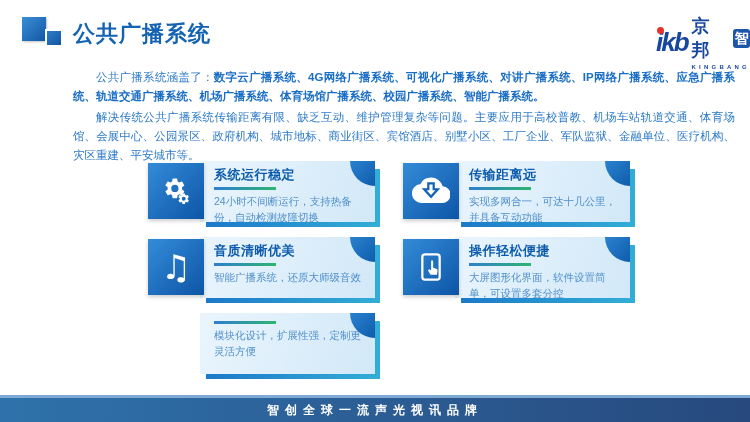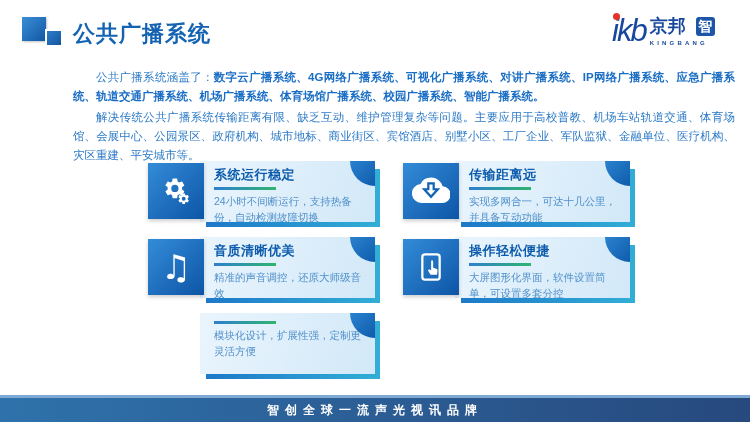--- a/index.html
+++ b/index.html
@@ -10,22 +10,22 @@
   
   .sq-big { position:absolute; left:22px; top:17px; width:24px; height:24px;
     background:linear-gradient(135deg,#3a8fd5,#1256a5); box-shadow:1px 1px 2px rgba(0,0,0,.25); }
   .sq-small { position:absolute; left:47px; top:31px; width:14px; height:14px;
     background:linear-gradient(135deg,#2d7ec8,#14559f); outline:2px solid #fff; }
   .page-title { position:absolute; left:73px; top:19px; font-size:22px; font-weight:bold;
     color:#1463b2; letter-spacing:1px; }
 
   
   .logo { position:absolute; left:612px; top:14px; display:flex; align-items:center; }
-  .logo-mark { position:relative; font-size:31px; font-weight:400; font-style:italic;
-    color:#17479e; letter-spacing:-2px; line-height:1; padding-right:4px; }
+  .logo-mark { position:relative; font-size:26px; font-weight:700; font-style:italic;
+    color:#17479e; letter-spacing:-2px; line-height:1; padding-right:4px;margin-left:44px; }
   .logo-dot { position:absolute; left:1px; top:-2px; width:7px; height:7px; border-radius:50%;
     background:#e6332a; }
   .logo-cn { font-size:18px; font-weight:bold; color:#17479e; display:flex; align-items:center; gap:9px; }
   .logo-zhi { display:inline-block; width:19px; height:19px; line-height:19px; text-align:center;
     background:#1d55a8; color:#fff; border-radius:3px; font-size:14px; margin-left:1px; }
   .logo-en { font-size:6px; letter-spacing:3.2px; color:#17479e; margin-top:2px; font-weight:bold; }
 
   
   .intro { position:absolute; left:45px; top:68px; width:662px; font-size:11.5px;
     line-height:19px; color:#2c7ac6; text-align:justify;margin-left:28px; }
@@ -120,21 +120,21 @@
         </svg>
       </div>
     </div>
 
     <div class="card">
       <div class="card-back"></div>
       <div class="card-panel">
         <div class="card-corner"></div>
         <div class="card-title">音质清晰优美</div>
         <div class="card-underline"></div>
-        <div class="card-desc">精准的声音调控，还原大师级音效</div>
+        <div class="card-desc">智能广播系统，还原大师级音效</div>
       </div>
       <div class="card-iconbox">
         <span class="music-glyph">♫</span>
       </div>
     </div>
 
     <div class="card">
       <div class="card-back"></div>
       <div class="card-panel">
         <div class="card-corner"></div>

